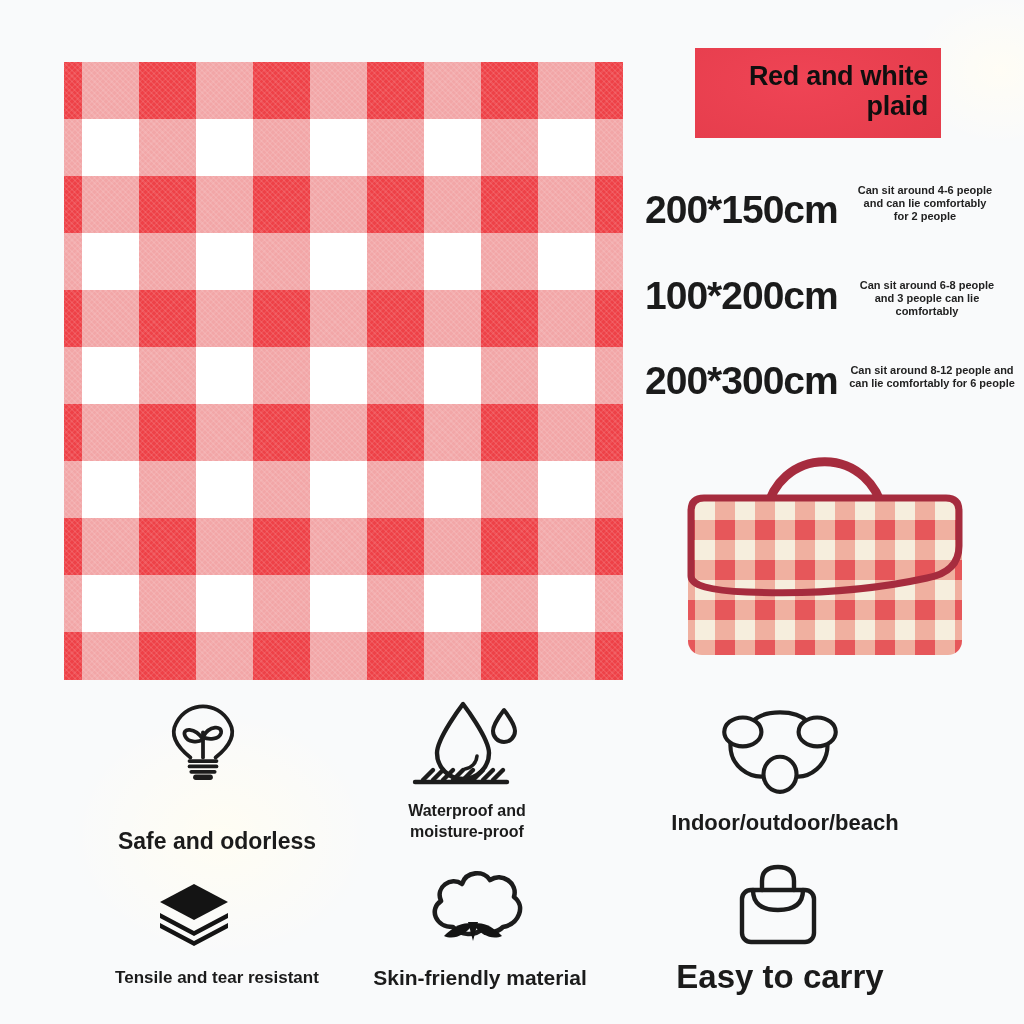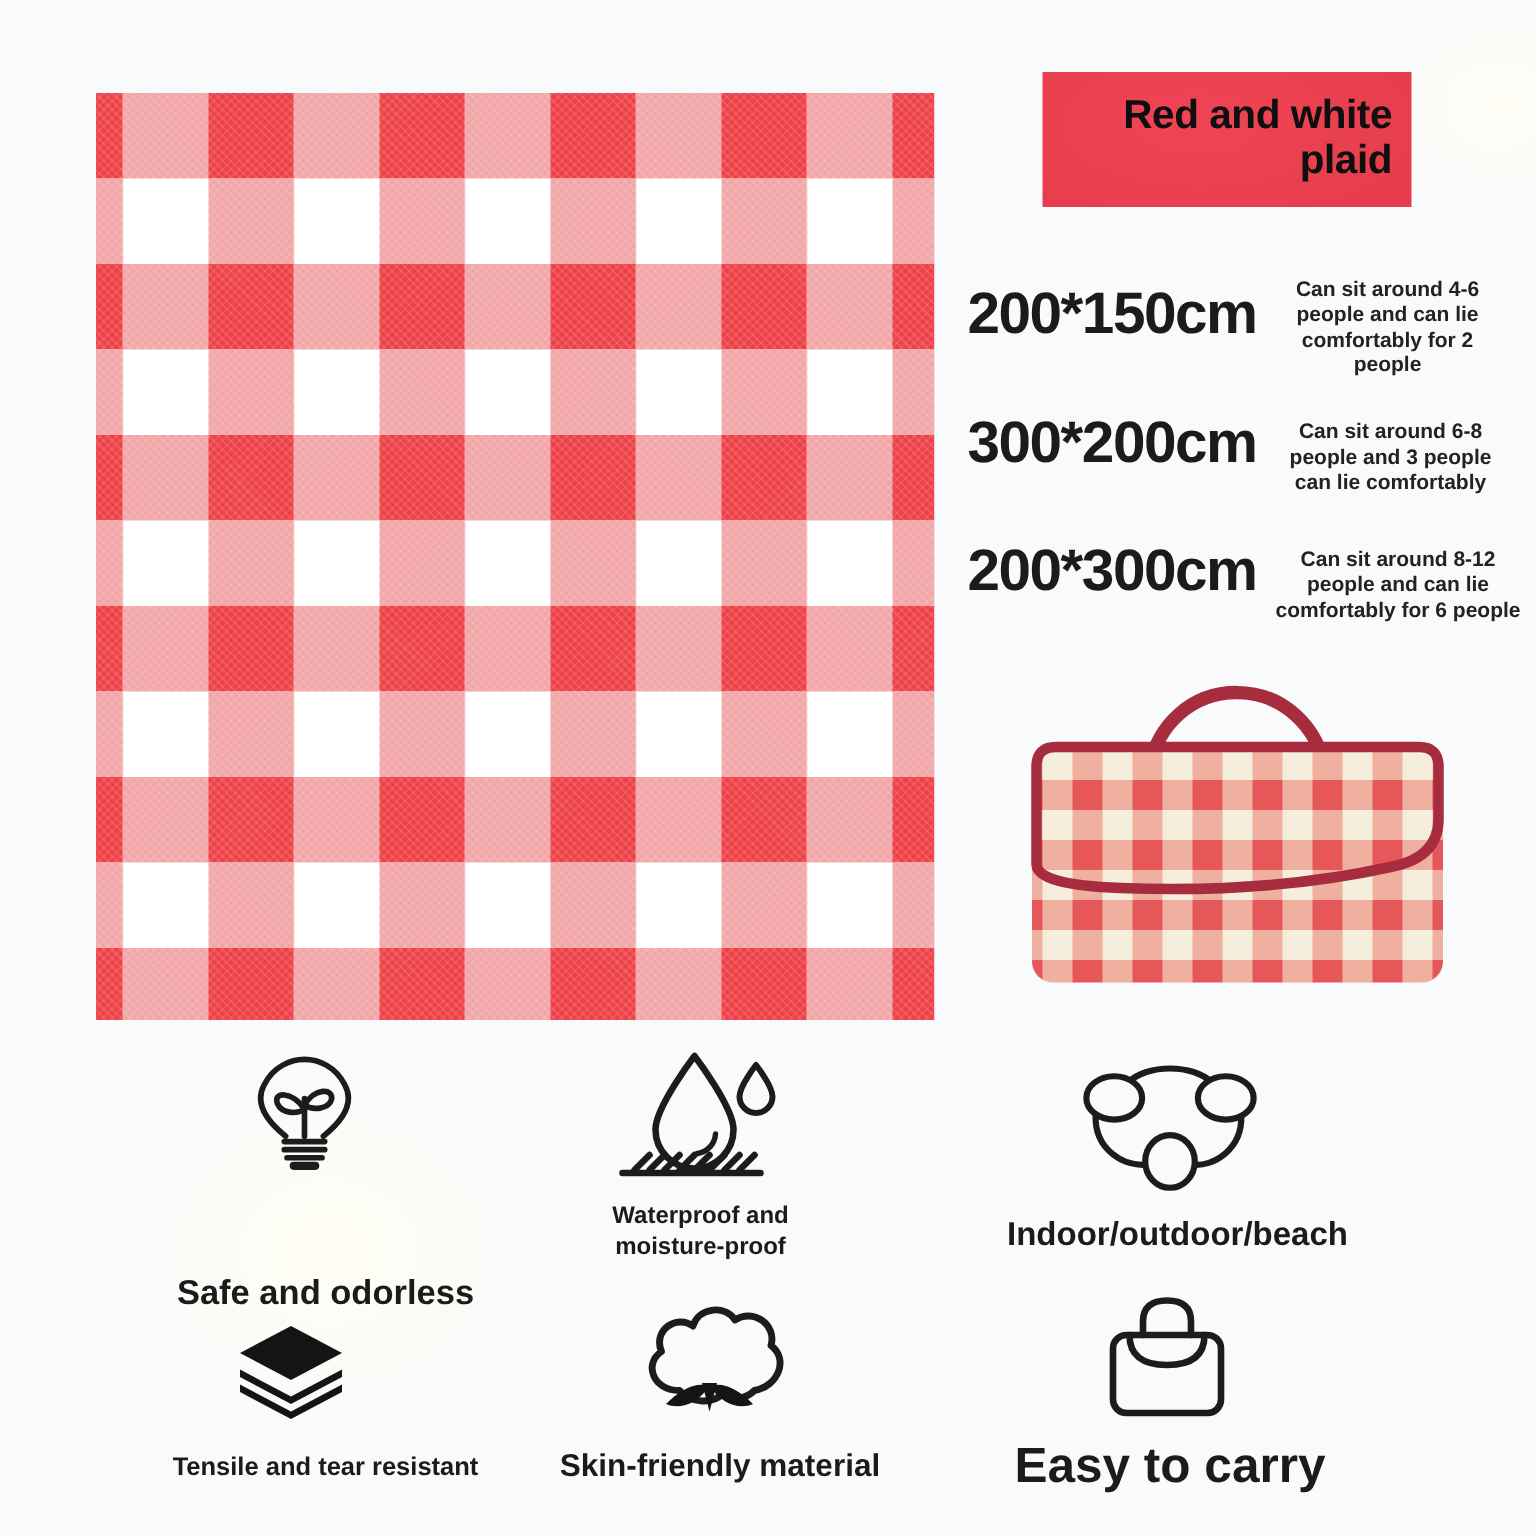--- a/index.html
+++ b/index.html
@@ -24,28 +24,28 @@
       repeating-linear-gradient(-45deg, rgba(255,255,255,.08) 0 1.5px, rgba(255,255,255,0) 1.5px 4px);}
 
   
   .banner{left:695px;top:48px;width:246px;height:90px;box-sizing:border-box;
     background:radial-gradient(130% 170% at 42% 38%, #ef4455 0%, #e23b49 70%, #da3242 100%);
     text-align:right;padding:13px 13px 12px 0;
     font-weight:700;font-size:27px;line-height:1.12;color:#0f0f0f;letter-spacing:-.3px;}
 
   
   .size-num{font-weight:700;font-size:39px;letter-spacing:-1px;color:#1b1b1b;white-space:nowrap;text-align:center;}
-  .size-desc{font-weight:700;font-size:14px;line-height:1.2;text-align:center;color:#222;}
+  .size-desc{font-weight:700;font-size:11px;line-height:1.2;text-align:center;color:#222;}
   .s1{left:645px;top:188px;} .d1{left:855px;top:184px;width:140px;}
   .s2{left:645px;top:274px;} .d2{left:852px;top:279px;width:150px;}
   .s3{left:645px;top:359px;} .d3{left:848px;top:364px;width:168px;}
 
   
   .feat-label{font-weight:700;color:#1b1b1b;text-align:center;}
-  .fl1{left:97px;top:848px;width:240px;font-size:23px;}
+  .fl1{left:97px;top:828px;width:240px;font-size:23px;}
   .fl2{left:377px;top:801px;width:180px;font-size:16px;line-height:1.3;}
   .fl3{left:600px;top:810px;width:370px;font-size:22px;}
   .fl4{left:92px;top:968px;width:250px;font-size:17px;}
   .fl5{left:355px;top:966px;width:250px;font-size:21px;}
   .fl6{left:640px;top:958px;width:280px;font-size:33px;}
   svg{display:block;}
 </style>
 </head>
 <body>
 
@@ -67,21 +67,21 @@
 </div>
 <div class="abs plaid-tex"></div>
 
 <div class="abs banner">
   <span>Red and white plaid</span>
 </div>
 
 <div class="abs size-num s1">200*150cm</div>
 <div class="abs size-desc d1">Can sit around 4-6 people and can lie comfortably for 2 people</div>
 
-<div class="abs size-num s2">300*200cm</div>
+<div class="abs size-num s2">100*200cm</div>
 <div class="abs size-desc d2">Can sit around 6-8 people and 3 people can lie comfortably</div>
 
 <div class="abs size-num s3">200*300cm</div>
 <div class="abs size-desc d3">Can sit around 8-12 people and can lie comfortably for 6 people</div>
 
 <div class="abs" style="left:675px;top:440px;">
   <svg width="300" height="230" viewBox="0 0 300 230">
     <defs>
       <pattern id="g2" width="40" height="40" patternUnits="userSpaceOnUse">
         <rect width="40" height="40" fill="#f6eedd"></rect>

